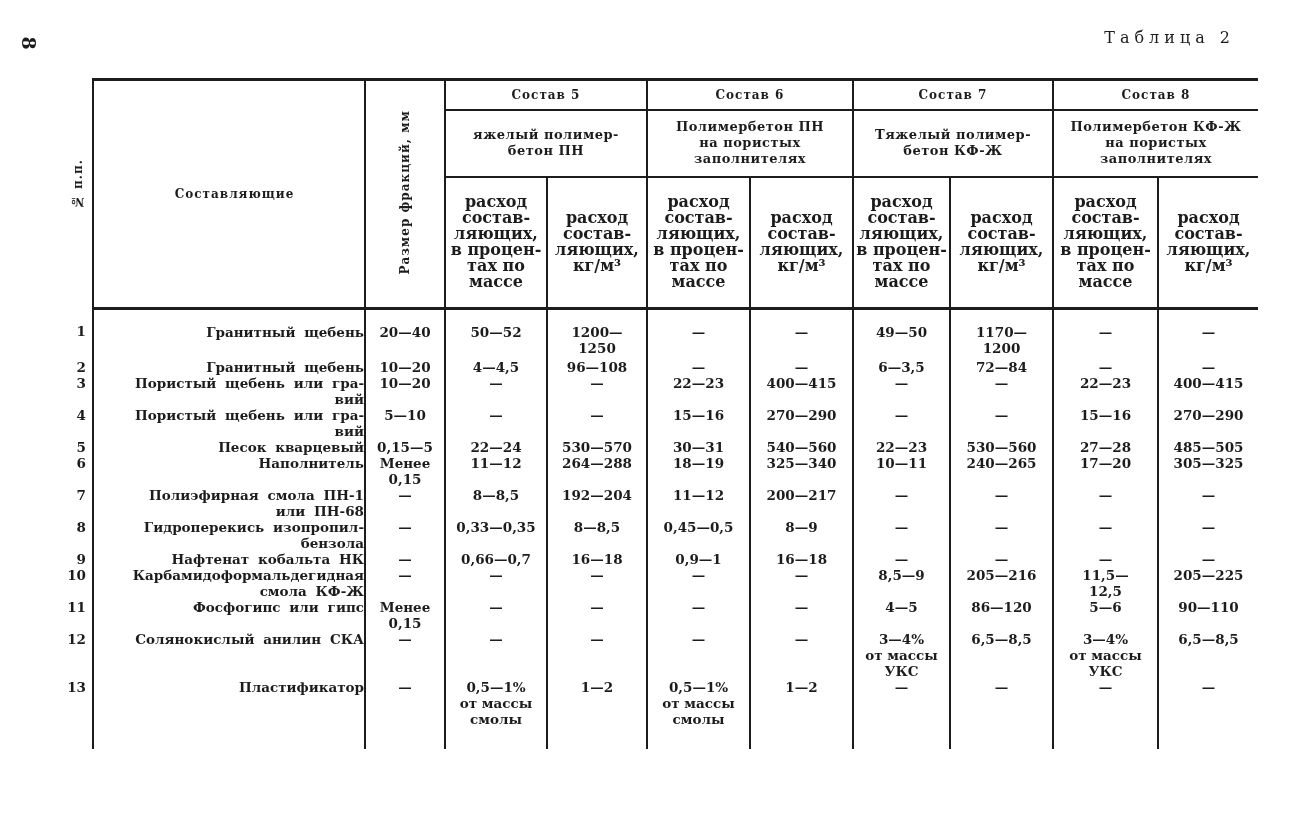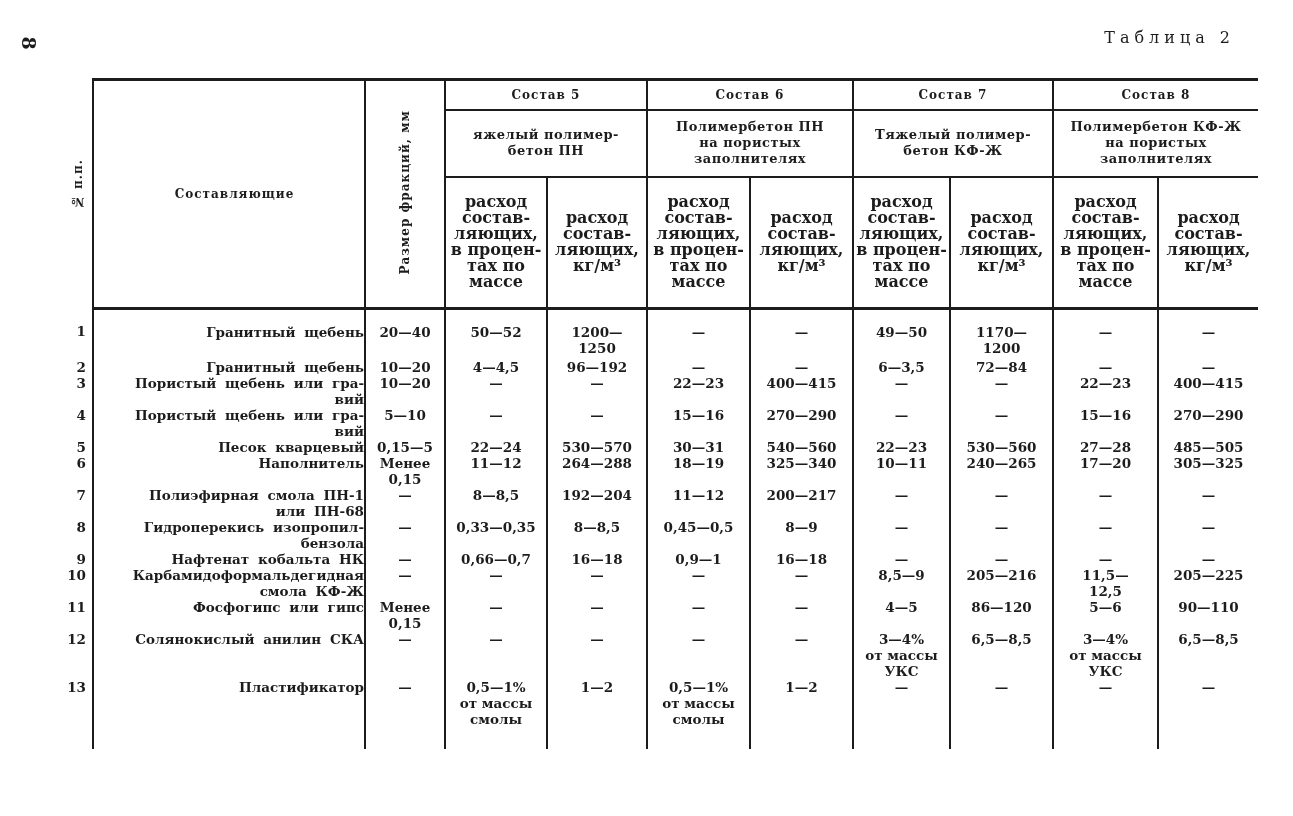--- a/index.html
+++ b/index.html
@@ -162,21 +162,21 @@
           <td class="col-c7k bR">1170—
 1200</td>
           <td class="col-c8p bR">—</td>
           <td class="col-c8k">—</td>
         </tr>
         <tr class="row-2">
           <td class="col-num bR">2</td>
           <td class="col-name bR">Гранитный щебень</td>
           <td class="col-size bR">10—20</td>
           <td class="col-c5p bR">4—4,5</td>
-          <td class="col-c5k bR">96—192</td>
+          <td class="col-c5k bR">96—108</td>
           <td class="col-c6p bR">—</td>
           <td class="col-c6k bR">—</td>
           <td class="col-c7p bR">6—3,5</td>
           <td class="col-c7k bR">72—84</td>
           <td class="col-c8p bR">—</td>
           <td class="col-c8k">—</td>
         </tr>
         <tr class="row-3">
           <td class="col-num bR">3</td>
           <td class="col-name bR">Пористый щебень или гра-

